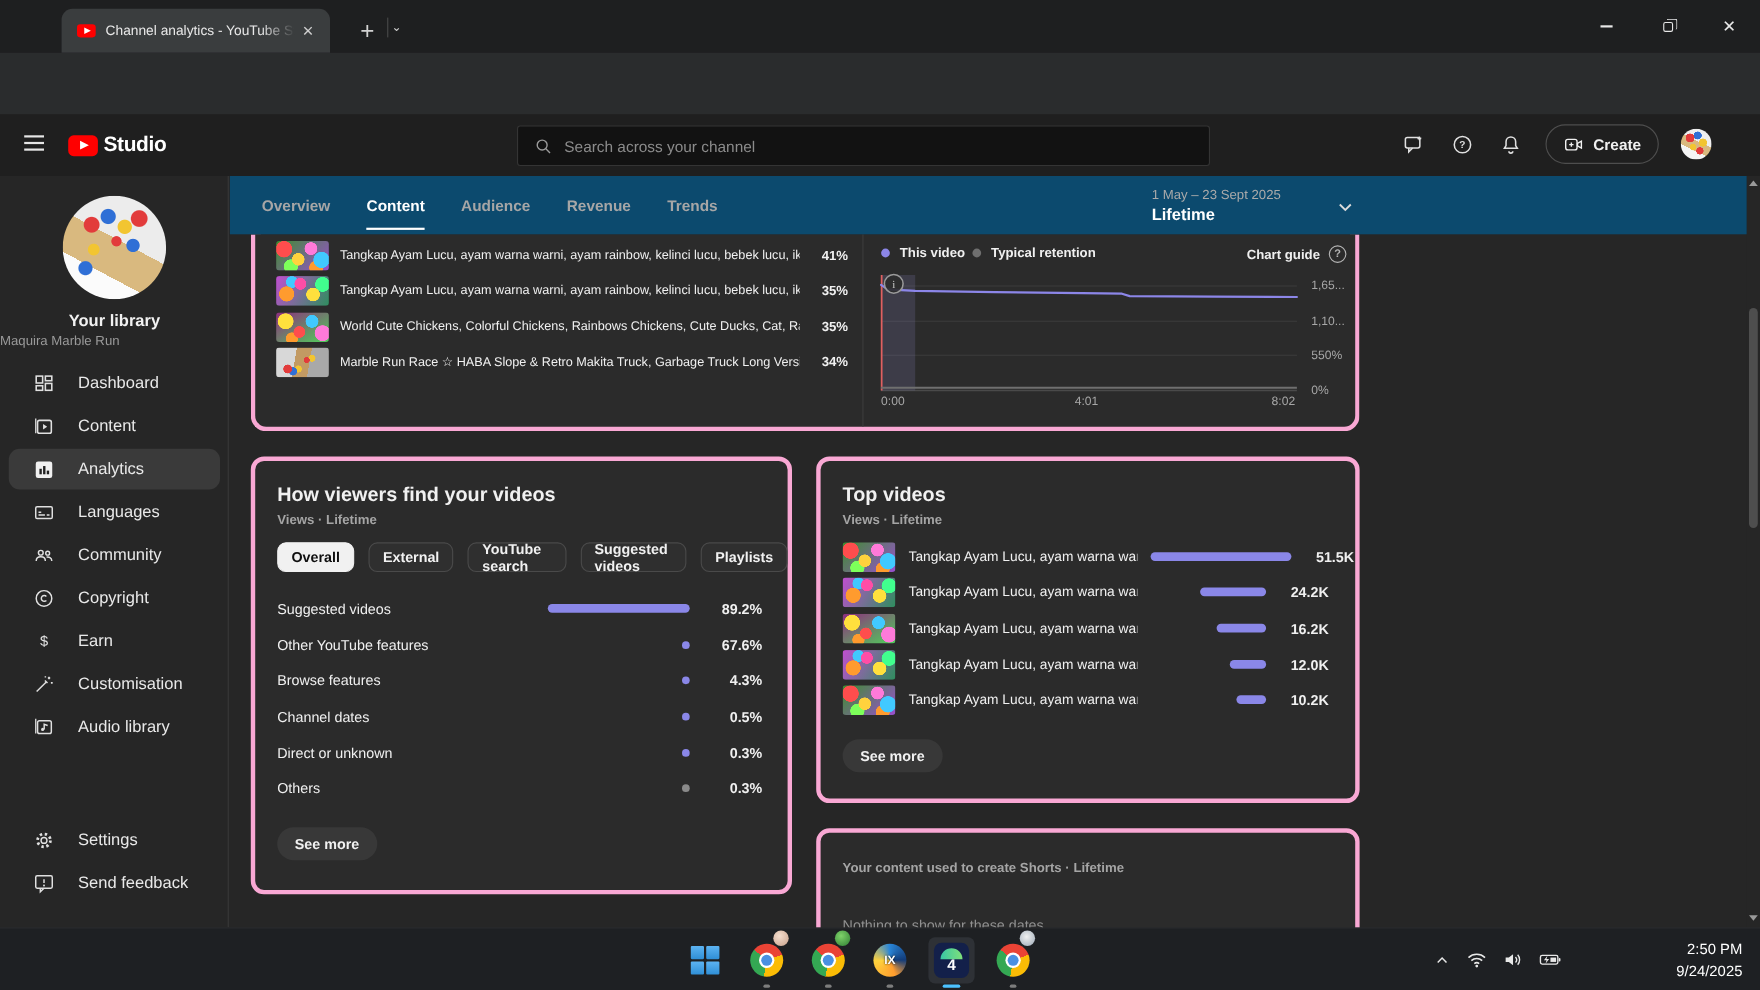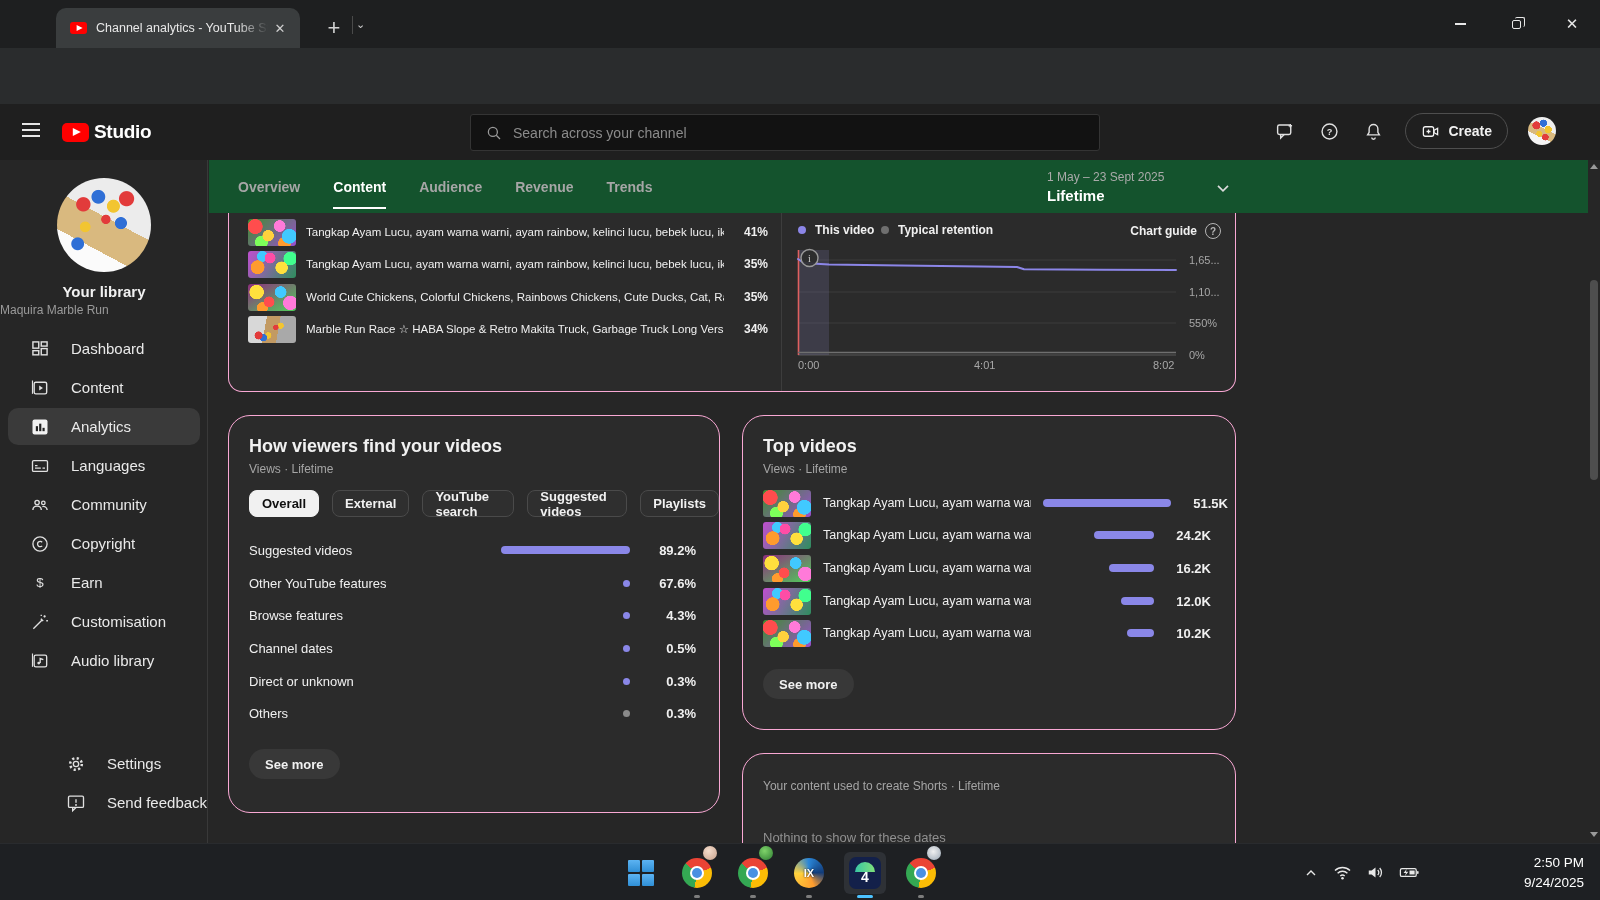--- a/index.html
+++ b/index.html
@@ -68,37 +68,37 @@
       radial-gradient(circle at 30% 52%, #f2c531 0 6%, transparent 7%),
       radial-gradient(circle at 22% 70%, #2f6fd6 0 6%, transparent 7%),
       linear-gradient(28deg, #fbfbfb 0 30%, #d9b97f 30% 56%, #ececec 56%); }
   .ch-title { position:absolute; left:0; top:283px; width:208px; text-align:center; color:#f1f1f1; font-size:15px; font-weight:bold; }
   .ch-sub { position:absolute; left:0; top:303px; width:208px; text-align:left; color:#9a9a9a; font-size:12px; }
   .menu { position:absolute; left:0; top:329px; width:208px; }
   .mitem { position:relative; height:39px; display:flex; align-items:center; padding-left:30px; gap:21px; color:#e9e9e9; font-size:15px; }
   .mitem.active::before { content:""; position:absolute; left:8px; right:8px; top:1px; bottom:1px; background:#3a3a3a; border-radius:10px; }
   .mitem > * { position:relative; }
   .micon { width:20px; height:20px; flex:none; display:flex; align-items:center; justify-content:center; }
-  .menu-footer { position:absolute; left:0; top:744px; width:208px;padding-left:36px; }
+  .menu-footer { position:absolute; left:0; top:744px; width:208px; }
 
   
-  .content-hd { position:absolute; left:209px; top:160px; width:1379px; height:53px; background:#14532d; z-index:5; }
+  .content-hd { position:absolute; left:209px; top:160px; width:1379px; height:53px; background:#0c4a6e; z-index:5; }
   .tabsrow { position:absolute; left:29px; top:0; height:53px; display:flex; gap:33px; align-items:center; }
   .atab { position:relative; color:#a6a6a6; font-size:14px; font-weight:600; height:53px; display:flex; align-items:center; }
   .atab.active { color:#fff; }
   .atab.active::after { content:""; position:absolute; left:0; right:0; bottom:4px; height:2.5px; background:#fff; }
   .daterange { position:absolute; left:838px; top:10px; }
   .daterange .dr { color:#aaa; font-size:12px; }
   .daterange .pd { color:#fff; font-size:15px; font-weight:600; margin-top:3px; }
   .date-chevron { position:absolute; left:1004px; top:18px; width:20px; height:20px; color:#dcdcdc; }
 
   
-  .card { position:absolute; background:#2b2b2b; border:1px solid #f9a8d4; border-radius:22px; }
+  .card { position:absolute; background:#2b2b2b; border:4px solid #f9a8d4; border-radius:12px; }
   .card-title { color:#f1f1f1; font-size:18px; font-weight:600; }
-  .card-sub { color:#a5a5a5; font-size:12px; margin-top:5px; }
+  .card-sub { color:#a5a5a5; font-size:12px; margin-top:5px;font-weight:bold; }
 
   .ret-card { left:228px; top:213px; width:1008px; height:179px; border-top:none; border-radius:0 0 14px 14px; }
   .ret-left { position:absolute; left:0; top:0; width:552px; height:100%; }
   .vrow { position:absolute; left:0; width:552px; height:32px; display:flex; align-items:center; padding:0 13px 0 19px; gap:10px; }
   .thumb { width:48px; height:27px; border-radius:3px; flex:none; }
   .vrow-title { flex:1; color:#f0f0f0; font-size:11.5px; white-space:nowrap; overflow:hidden; }
   .vrow-pct { width:34px; text-align:right; color:#f0f0f0; font-size:12px; font-weight:bold; flex:none; }
   .ret-div { position:absolute; left:552px; top:0; width:1px; height:100%; background:#3d3d3d; }
   .chartzone { position:absolute; left:552px; top:0; width:456px; height:179px; }
   .legend-dot { width:8px; height:8px; border-radius:50%; display:inline-block; }

